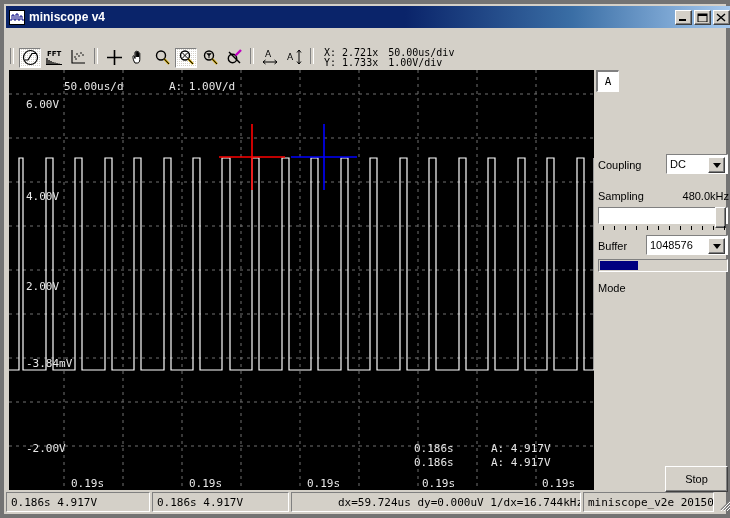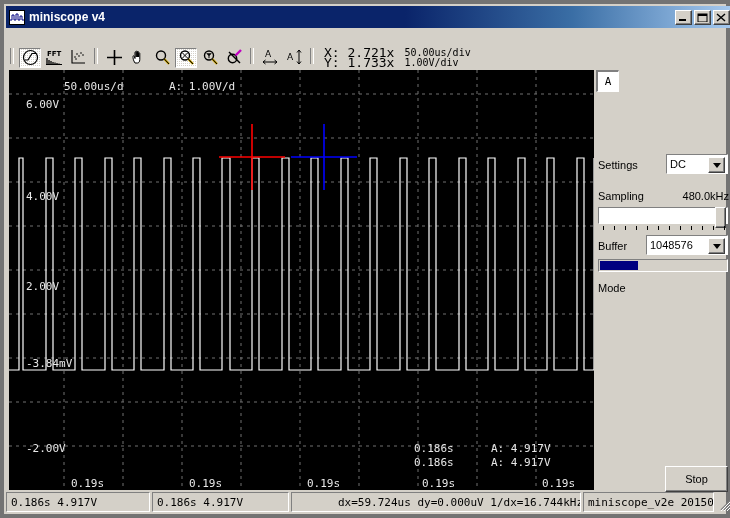--- a/index.html
+++ b/index.html
@@ -74,21 +74,21 @@
   .tb-btn.sunken {
     border-top: 1px solid #808080; border-left: 1px solid #808080;
     border-right: 1px solid #ffffff; border-bottom: 1px solid #ffffff;
     background-image:
       repeating-linear-gradient(0deg, #ffffff 0 1px, transparent 1px 2px),
       repeating-linear-gradient(90deg, #ffffff 0 1px, transparent 1px 2px);
     background-color: #d4d0c8;
   }
   #tb-readout {
     margin-left: 6px; line-height: 10px;
-    font-family: "DejaVu Sans Mono", monospace; font-size: 13px; color: #000;
+    font-family: "DejaVu Sans Mono", monospace; font-size: 10px; color: #000;
   }
   #tb-readout2 {
     margin-left: 10px; line-height: 10px;
     font-family: "DejaVu Sans Mono", monospace; font-size: 10px; color: #000;
   }
 
   
   #scope {
     position: absolute; left: 5px; top: 66px;
     width: 585px; height: 420px;
@@ -404,21 +404,21 @@
       <text class="sc-text" x="298" y="417">0.19s</text>
       <text class="sc-text" x="413" y="417">0.19s</text>
       <text class="sc-text" x="533" y="417">0.19s</text>
     </svg>
   </div>
 
   <div id="rpanel">
 
     <div id="chan-a">A</div>
 
-    <div style="position:absolute; left:2px; top:89px;" class="lbl">Settings</div>
+    <div style="position:absolute; left:2px; top:89px;" class="lbl">Coupling</div>
     <div class="combo" style="position:absolute; left:70px; top:84px; width:62px; height:20px;">
       <span>DC</span>
       <span class="arrow">
         <svg width="8" height="5" viewBox="0 0 8 5">
             <path d="M0,0 L8,0 L4,5 Z" fill="#000"></path>
           </svg>
       </span>
     </div>
 
     <div style="position:absolute; left:2px; top:120px;" class="lbl">Sampling</div>

